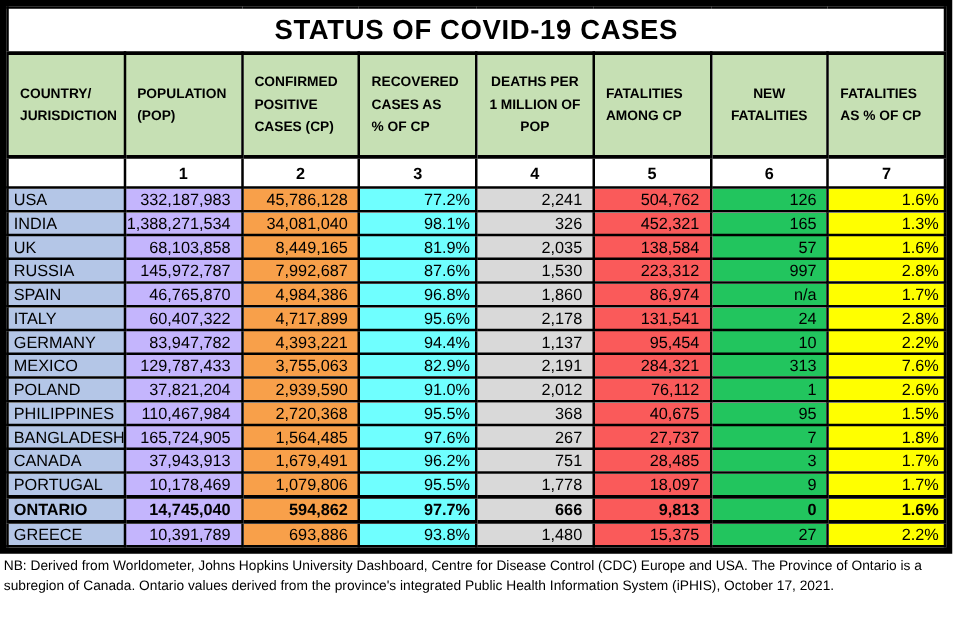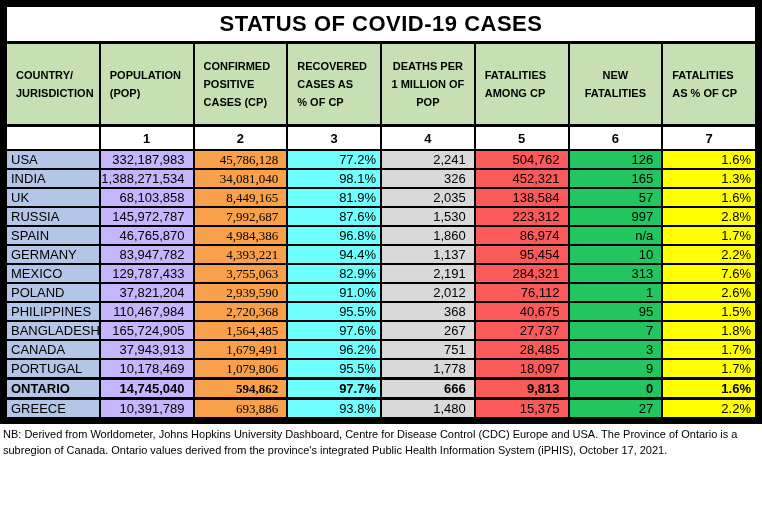--- a/index.html
+++ b/index.html
@@ -67,21 +67,21 @@
     white-space:nowrap;
   }
   .dcell.name{text-align:left;padding-left:4px;padding-right:2px;}
   .dcell.pct{padding-right:4px;}
   tr.bold-row td{
     font-weight:bold;
     border-top:3px solid #000;
     border-bottom:3px solid #000;
   }
   
-  .bg0{background:#B4C6E7;} .bg1{background:#c4b5fd;} .bg2{background:#F8A04A;font-family:Liberation Serif, serif;}
+  .bg0{background:#B4C6E7;} .bg1{background:#c4b5fd;} .bg2{background:#F8A04A;}
   .bg3{background:#6FFFFF;} .bg4{background:#D9D9D9;} .bg5{background:#FA5A5A;}
   .bg6{background:#22c55e;} .bg7{background:#FFFF00;}
 
   .footnote{
     font-size:11px;
     line-height:1.42;
     padding:3px 4px 0 3px;
     color:#000;
   }
 </style>
@@ -170,20 +170,30 @@
           <td class="dcell c0 bg0 name">SPAIN</td>
           <td class="dcell c1 bg1">46,765,870</td>
           <td class="dcell c2 bg2">4,984,386</td>
           <td class="dcell c3 bg3 pct">96.8%</td>
           <td class="dcell c4 bg4">1,860</td>
           <td class="dcell c5 bg5">86,974</td>
           <td class="dcell c6 bg6">n/a</td>
           <td class="dcell c7 bg7 pct">1.7%</td>
         </tr>
         <tr>
+          <td class="dcell c0 bg0 name">ITALY</td>
+          <td class="dcell c1 bg1">60,407,322</td>
+          <td class="dcell c2 bg2">4,717,899</td>
+          <td class="dcell c3 bg3 pct">95.6%</td>
+          <td class="dcell c4 bg4">2,178</td>
+          <td class="dcell c5 bg5">131,541</td>
+          <td class="dcell c6 bg6">24</td>
+          <td class="dcell c7 bg7 pct">2.8%</td>
+        </tr>
+        <tr>
           <td class="dcell c0 bg0 name">GERMANY</td>
           <td class="dcell c1 bg1">83,947,782</td>
           <td class="dcell c2 bg2">4,393,221</td>
           <td class="dcell c3 bg3 pct">94.4%</td>
           <td class="dcell c4 bg4">1,137</td>
           <td class="dcell c5 bg5">95,454</td>
           <td class="dcell c6 bg6">10</td>
           <td class="dcell c7 bg7 pct">2.2%</td>
         </tr>
         <tr>

